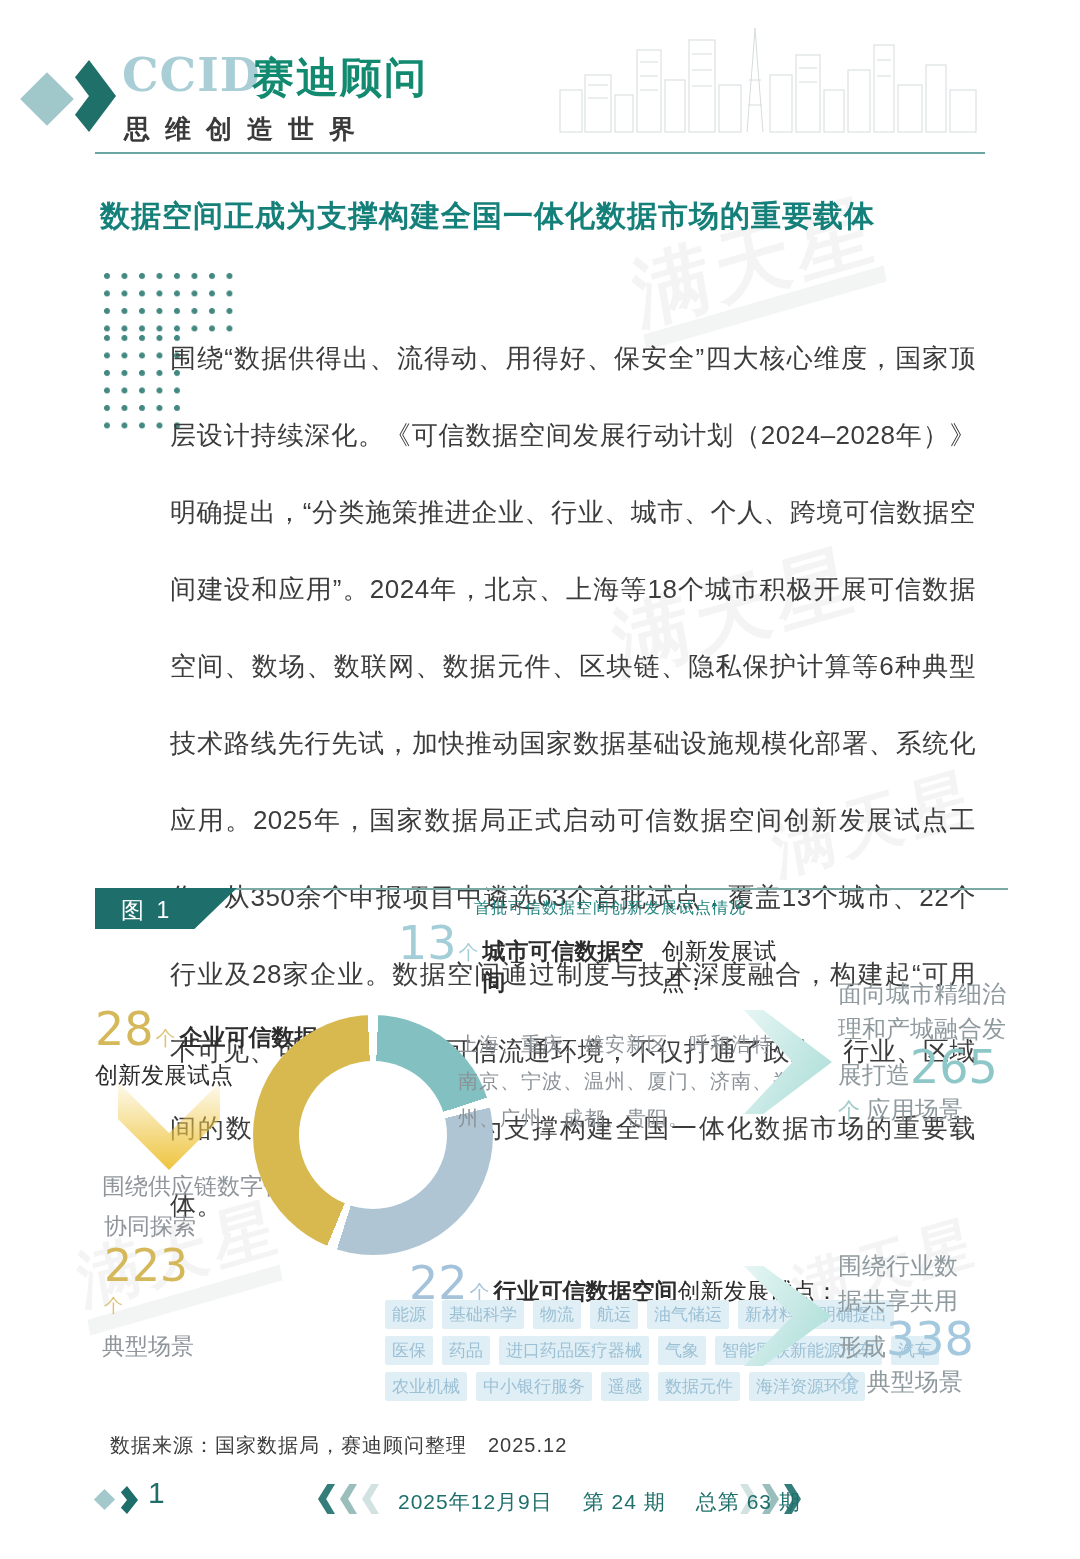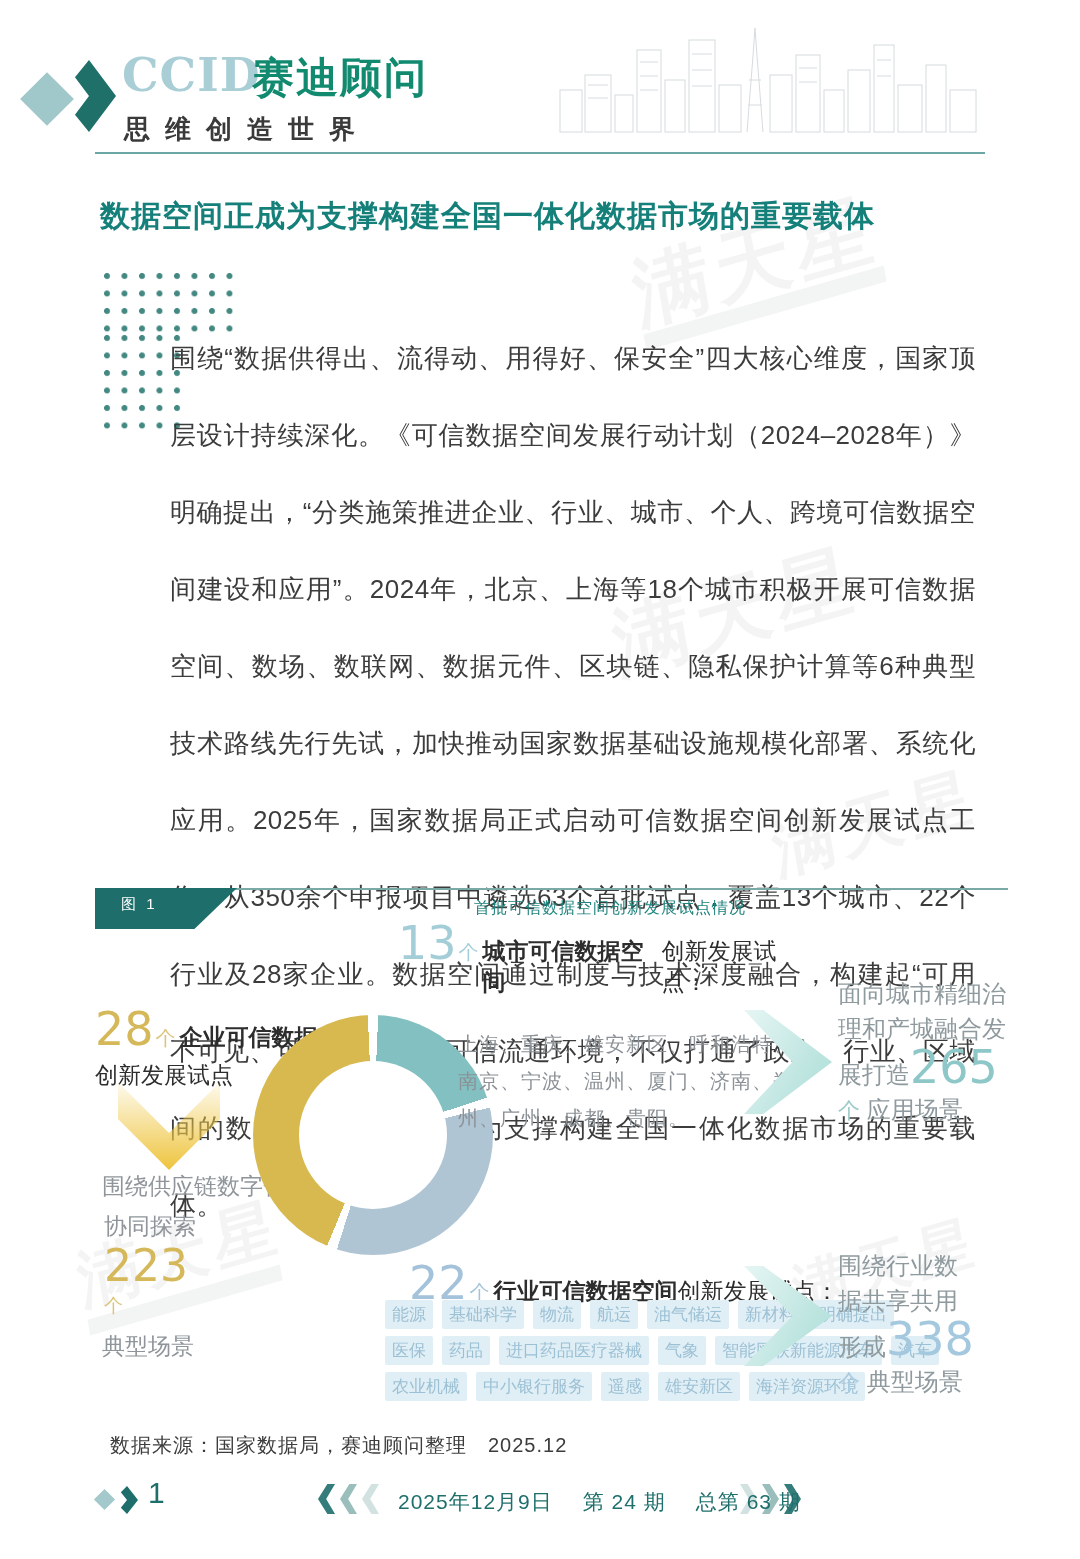--- a/index.html
+++ b/index.html
@@ -24,21 +24,21 @@
         background-size:17.5px 17.5px;opacity:.9;}
   .dots-a{left:103px;top:272px;width:140px;height:62px;}
   .dots-b{left:103px;top:334px;width:88px;height:96px;}
   .article-body{left:170px;top:320px;width:806px;font-size:26px;line-height:77px;
         color:#3c3c3c;text-align:justify;letter-spacing:.5px;}
 
   
   .figure-rule{left:95px;top:888px;width:913px;height:2px;background:#7aa9a6;}
   .figure-badge{left:95px;top:888px;width:142px;height:41px;background:#1e6f6b;
         clip-path:polygon(0 0,100% 0,70% 100%,0 100%);}
-  .figure-badge span{position:absolute;left:26px;top:7px;font-size:15px;color:#fff;letter-spacing:3px;}
+  .figure-badge span{position:absolute;left:26px;top:7px;font-size:23px;color:#fff;letter-spacing:3px;}
   .figure-title{left:160px;top:898px;width:900px;text-align:center;font-size:16px;font-weight:normal;color:#1f837e;letter-spacing:1px;}
 
   
   .bignum{font-family:"DejaVu Sans",sans-serif;font-weight:400;}
   .headline{display:flex;align-items:baseline;}
   .headline .unit{font-size:20px;margin:0 4px 0 2px;}
   .headline .bold{font-size:23px;font-weight:bold;color:#2d2d2d;}
   .headline .rest{font-size:23px;color:#2d2d2d;}
 
   .ent-block{left:95px;top:1002px;width:270px;}
@@ -246,21 +246,21 @@
         <span class="tag-chip">药品</span>
         <span class="tag-chip">进口药品医疗器械</span>
         <span class="tag-chip">气象</span>
         <span class="tag-chip">智能网联新能源汽车</span>
         <span class="tag-chip">汽车</span>
       </div>
       <div class="tag-row">
         <span class="tag-chip">农业机械</span>
         <span class="tag-chip">中小银行服务</span>
         <span class="tag-chip">遥感</span>
-        <span class="tag-chip">雄安新区</span>
+        <span class="tag-chip">数据元件</span>
         <span class="tag-chip">海洋资源环境</span>
       </div>
     </div>
 
   <div class="abs r-arrow r-arrow2"></div>
 
   <div class="abs outcome ind-outcome">
     <div>围绕行业数</div>
     <div>据共享共用</div>
     <div class="numline">

